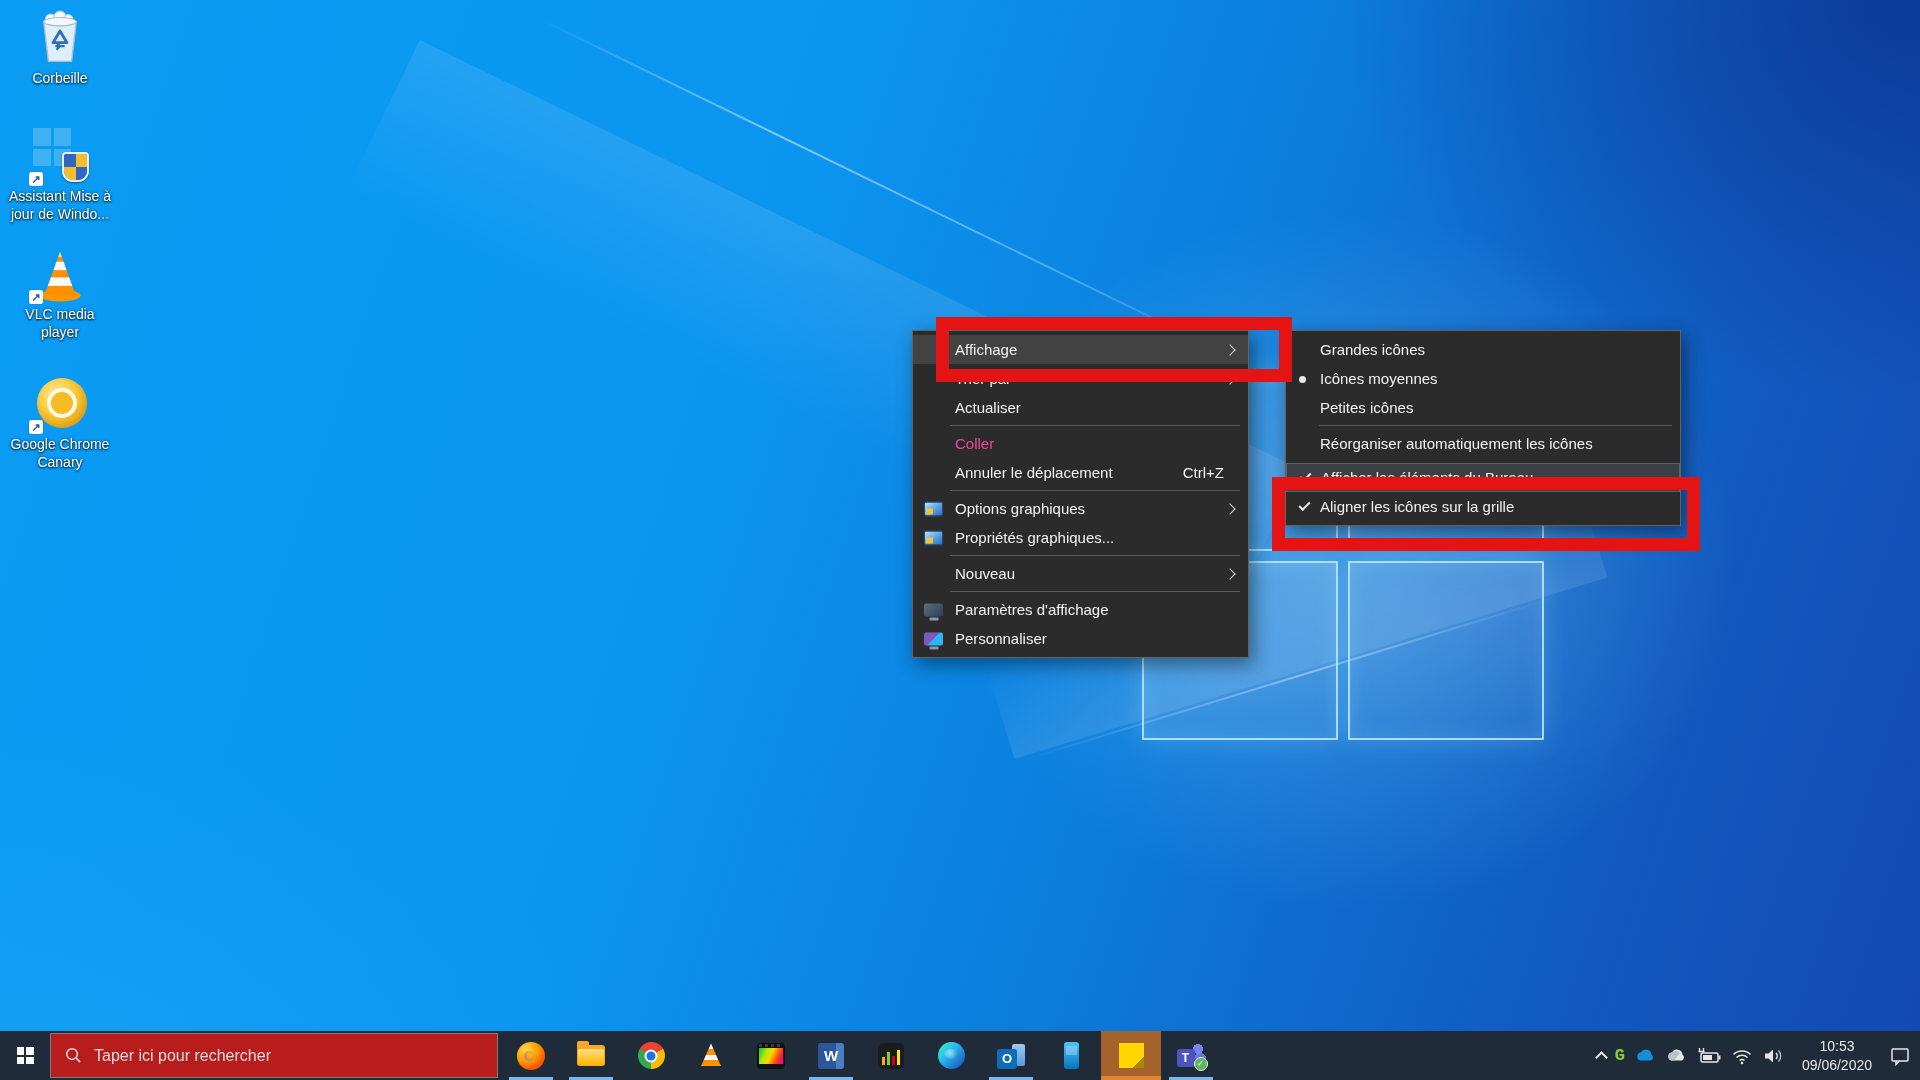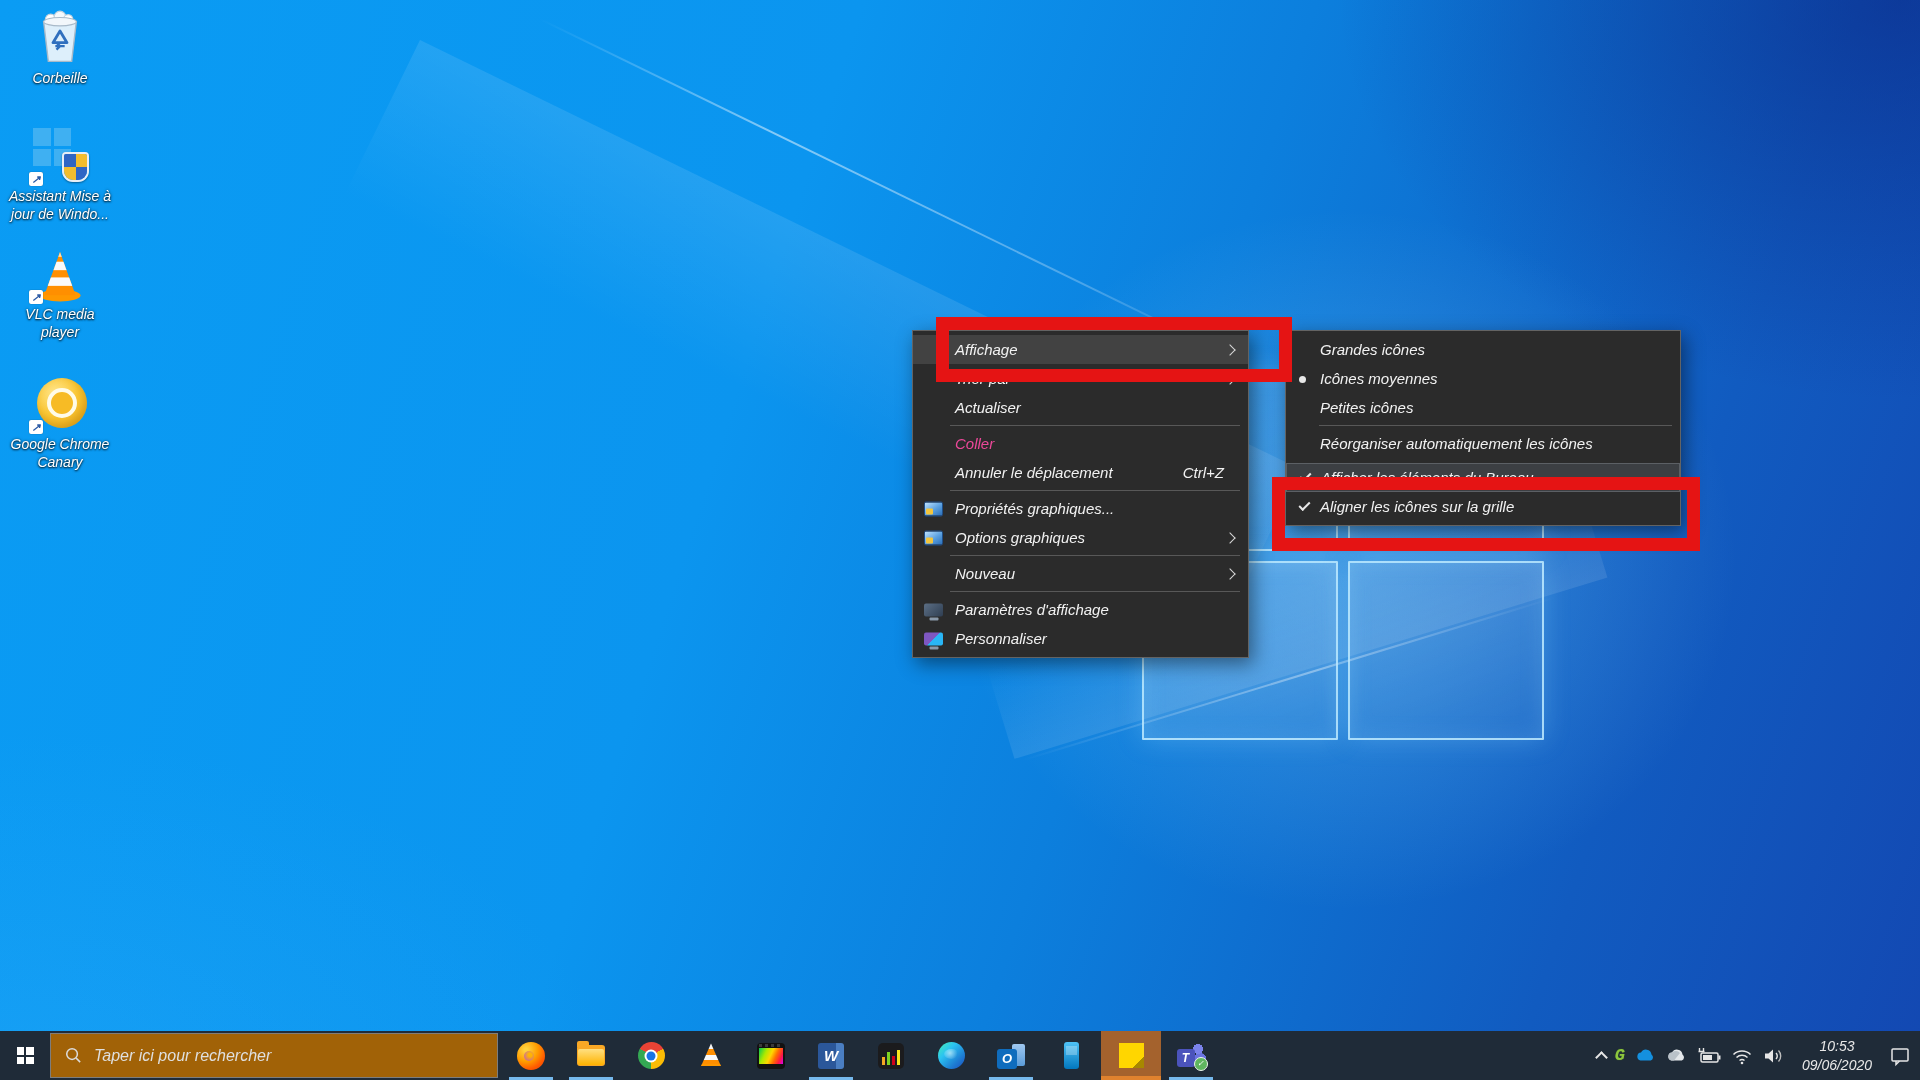--- a/index.html
+++ b/index.html
@@ -7,21 +7,20 @@
   body { font-family:"Liberation Sans", sans-serif; }
 
   
   .desktop {
     position:relative; width:1920px; height:1080px; overflow:hidden;
     background:
       radial-gradient(760px 540px at 99% 0%, rgba(9,32,125,.55), rgba(9,32,125,0) 74%),
       radial-gradient(560px 500px at 1345px 560px, rgba(150,220,255,.34), rgba(150,220,255,0) 70%),
       radial-gradient(900px 560px at 0% 104%, rgba(70,185,255,.22), rgba(70,185,255,0) 70%),
       linear-gradient(108deg, #0a9cf4 0%, #0b95ef 38%, #0c7fdd 58%, #115bc0 82%, #1348b2 100%);
-    font-style: italic;
   }
   .beam { position:absolute; pointer-events:none; }
   .beam-line-1 {
     left:540px; top:18px; width:760px; height:2px; transform:rotate(26deg); transform-origin:left top;
     background:linear-gradient(90deg, rgba(255,255,255,0) 0%, rgba(255,255,255,.5) 35%, rgba(255,255,255,.25) 80%, rgba(255,255,255,0) 100%);
   }
   .beam-wedge-1 {
     left:420px; top:40px; width:980px; height:230px; transform:rotate(26deg); transform-origin:left top;
     background:linear-gradient(to bottom, rgba(255,255,255,.10), rgba(255,255,255,0) 75%);
   }
@@ -109,21 +108,21 @@
   .redbox { position:absolute; border:13px solid #e51414; z-index:20; pointer-events:none; }
   .redbox-1 { left:936px; top:317px; width:356px; height:65px; }
   .redbox-2 { left:1272px; top:477px; width:428px; height:74px; }
 
   
   .taskbar { position:absolute; left:0; bottom:0; width:1920px; height:49px; background:#1f2b38; z-index:30; display:flex; }
   .start-btn { width:50px; height:100%; display:flex; align-items:center; justify-content:center; }
   .start-flag { width:17px; height:17px; display:grid; grid-template-columns:1fr 1fr; grid-template-rows:1fr 1fr; gap:2px; }
   .start-flag span { background:#fff; }
   .search-box {
-    margin:2px 0; width:448px; height:45px; background:#a16207; border:1px solid #7d7d7d;
+    margin:2px 0; width:448px; height:45px; background:#b91c1c; border:1px solid #7d7d7d;
     display:flex; align-items:center; padding-left:13px; gap:11px; color:#dfdfdf; font-size:16px;
   }
   .apps { display:flex; height:100%; margin-left:3px; }
   .app { position:relative; width:60px; height:100%; display:flex; align-items:center; justify-content:center; }
   .app .ind { position:absolute; left:8px; right:8px; bottom:0; height:3px; background:#76b9ed; }
   .app.active { background:#a4622d; }
   .app.active .ind { left:0; right:0; height:4px; background:#e0822e; }
 
   
   .ic { position:relative; display:block; }
@@ -286,26 +285,26 @@
     <div class="mi dis">
       <span class="lbl">Coller</span>
     </div>
     <div class="mi">
       <span class="lbl">Annuler le déplacement</span>
       <span class="short">Ctrl+Z</span>
     </div>
     <div class="sep"></div>
     <div class="mi">
       <span class="mico ico-gfx"></span>
-      <span class="lbl">Propriétés graphiques...</span>
-    </div>
-    <div class="mi">
-      <span class="mico ico-gfx"></span>
       <span class="lbl">Options graphiques</span>
       <span class="chev"></span>
+    </div>
+    <div class="mi">
+      <span class="mico ico-gfx"></span>
+      <span class="lbl">Propriétés graphiques...</span>
     </div>
     <div class="sep"></div>
     <div class="mi">
       <span class="lbl">Nouveau</span>
       <span class="chev"></span>
     </div>
     <div class="sep"></div>
     <div class="mi">
       <span class="mico ico-display"></span>
       <span class="lbl">Paramètres d'affichage</span>

